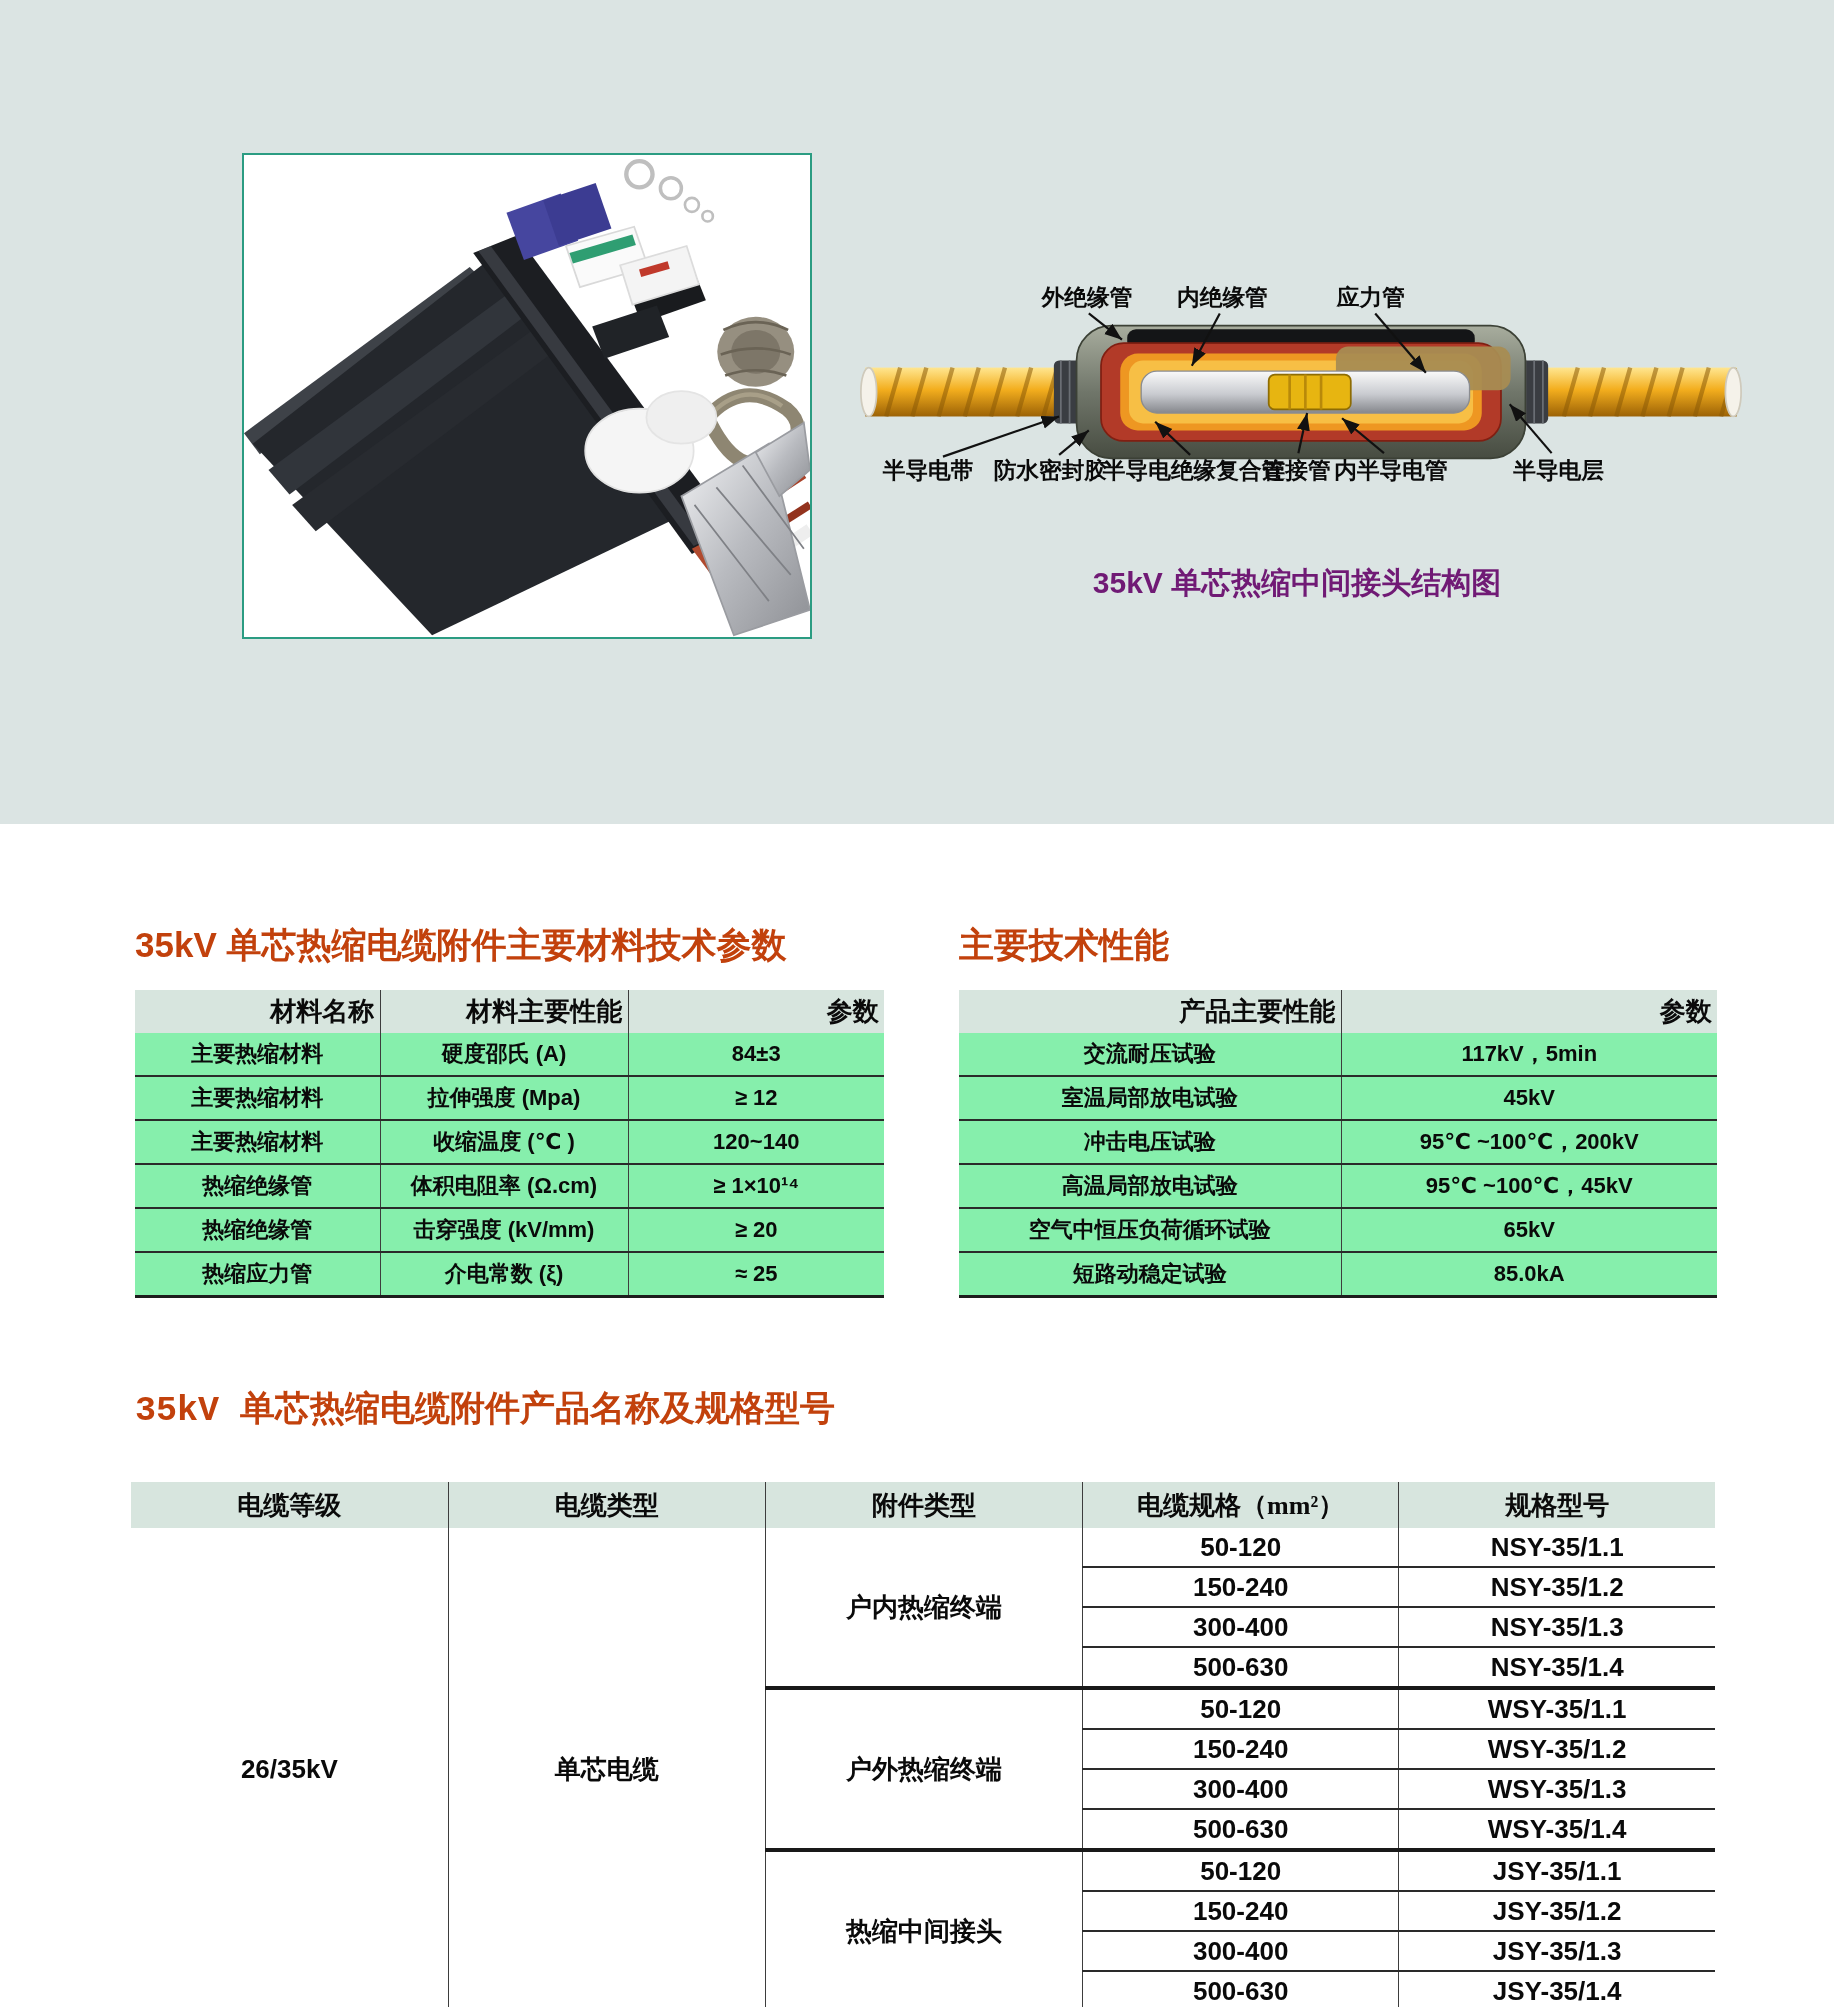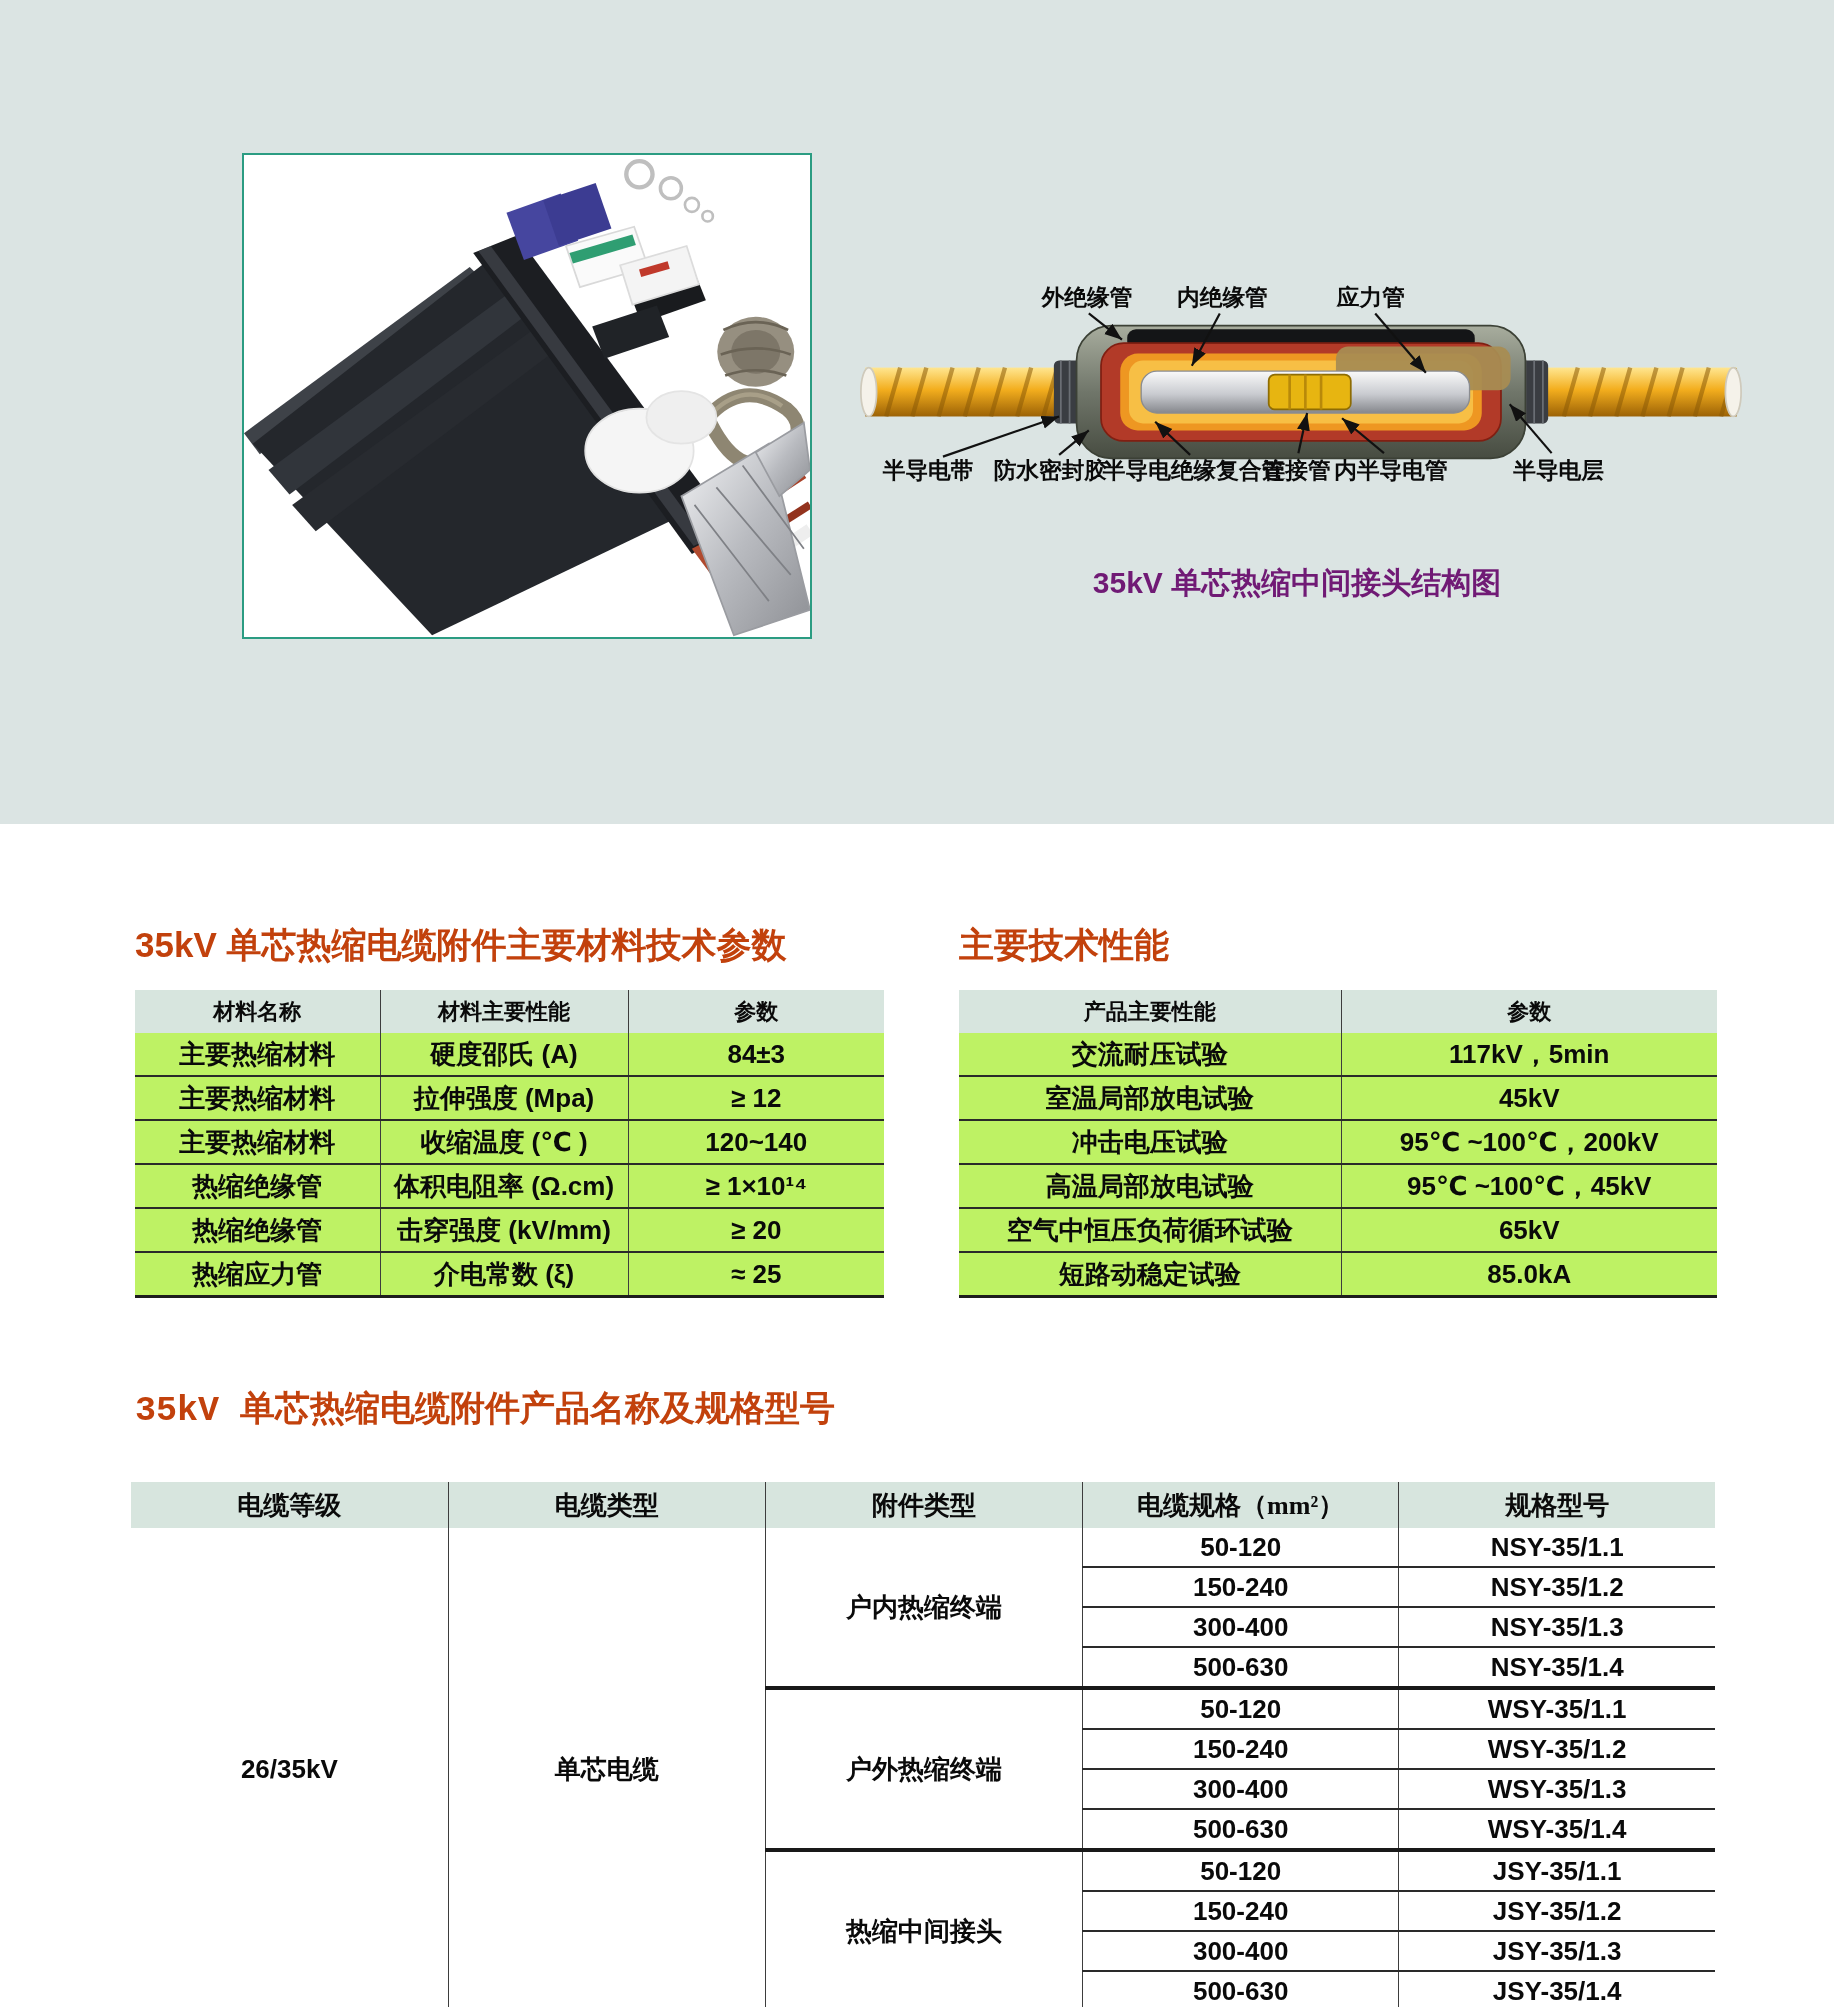--- a/index.html
+++ b/index.html
@@ -15,22 +15,22 @@
   .joint-svg{position:absolute;left:860px;top:275px;width:882px;height:262px;}
   .sec-title{position:absolute;margin:0;font-size:35px;font-weight:bold;color:#c2410c;white-space:nowrap;}
   #title1{left:135px;top:922px;}
   #title2{left:959px;top:922px;}
   #title3{left:135px;top:1385px;font-family:Liberation Mono, monospace;}
   table{position:absolute;border-collapse:collapse;table-layout:fixed;}
   td,th{padding:0 5.2px;text-align:center;vertical-align:middle;font-weight:600;color:#0a0a0a;
         overflow:hidden;white-space:nowrap;}
   
   .mid{border-bottom:3.5px solid #1d1d1d;}
-  .mid th{height:43px;font-size:22px;background:#d7e5de;}
-  .mid td{height:42px;font-size:26px;background:#bef264;}
+  .mid th{height:43px;font-size:26px;background:#d7e5de;text-align:right;}
+  .mid td{height:42px;font-size:22px;background:#86efac;}
   .mid .vdiv{border-left:1.7px solid #3d3d3d;}
   .mid tbody tr + tr td{border-top:2.6px solid #2a2a2a;}
   #materials-table{left:135px;top:990px;width:749px;}
   #performance-table{left:959px;top:990px;width:757px;}
   
   #models-table{left:131px;top:1482px;width:1584px;border-bottom:4.4px solid #0c0c0c;}
   #models-table th{height:46px;font-size:26px;background:#d7e5de;font-family:Liberation Serif, serif;}
   #models-table td{height:38px;font-size:26px;background:#ffffff;}
   #models-table .vdiv{border-left:1.7px solid #3d3d3d;}
   #models-table .rsep{border-top:2.6px solid #2a2a2a;}

